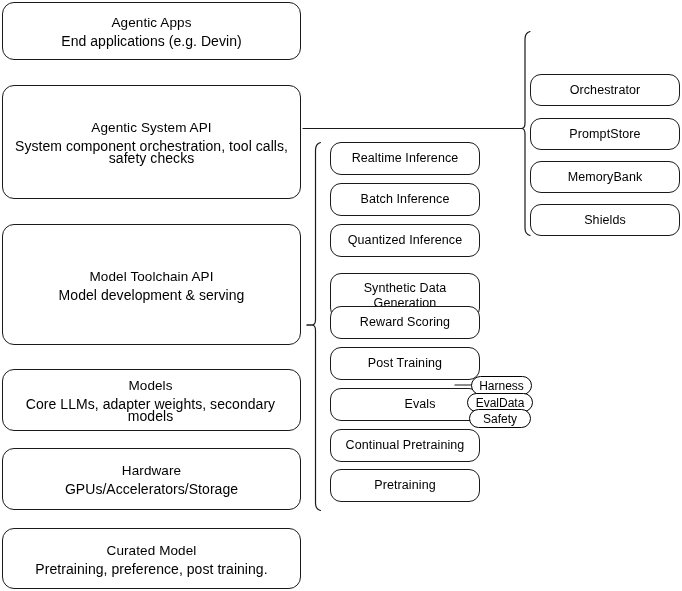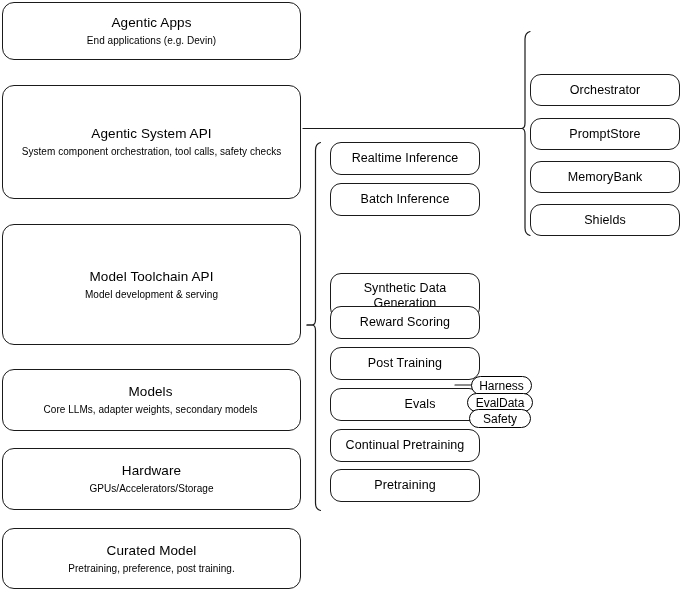--- a/index.html
+++ b/index.html
@@ -42,21 +42,21 @@
     border-radius: 12px;
     padding: 4px 10px;
     gap: 4px;
   }
   .layer .title {
     font-size: 13.5px;
     line-height: 16px;
     letter-spacing: 0.1px;
   }
   .layer .subtitle {
-    font-size: 10px;
+    font-size: 14px;
     line-height: 12px;
     letter-spacing: 0.05px;
   }
 
   
   .cap {
     border-radius: 11px;
     font-size: 12.5px;
     line-height: 15px;
     letter-spacing: 0.1px;
@@ -153,20 +153,23 @@
     <div class="title">Curated Model</div>
     <div class="subtitle">Pretraining, preference, post training.</div>
   </div>
 
   <div class="node cap" style="left:330px; top:142px; width:150px; height:33px;">
     <span>Realtime Inference</span>
   </div>
   <div class="node cap" style="left:330px; top:183px; width:150px; height:33px;">
     <span>Batch Inference</span>
   </div>
+  <div class="node cap" style="left:330px; top:224px; width:150px; height:33px;">
+    <span>Quantized Inference</span>
+  </div>
   <div class="node cap" style="left:330px; top:273px; width:150px; height:46px;">
     <span>Synthetic Data Generation</span>
   </div>
   <div class="node cap" style="left:330px; top:306px; width:150px; height:33px;">
     <span>Reward Scoring</span>
   </div>
   <div class="node cap" style="left:330px; top:347px; width:150px; height:33px;">
     <span>Post Training</span>
   </div>
   <div class="node cap" style="left:330px; top:388px; width:150px; height:33px;padding-left:30px;">

